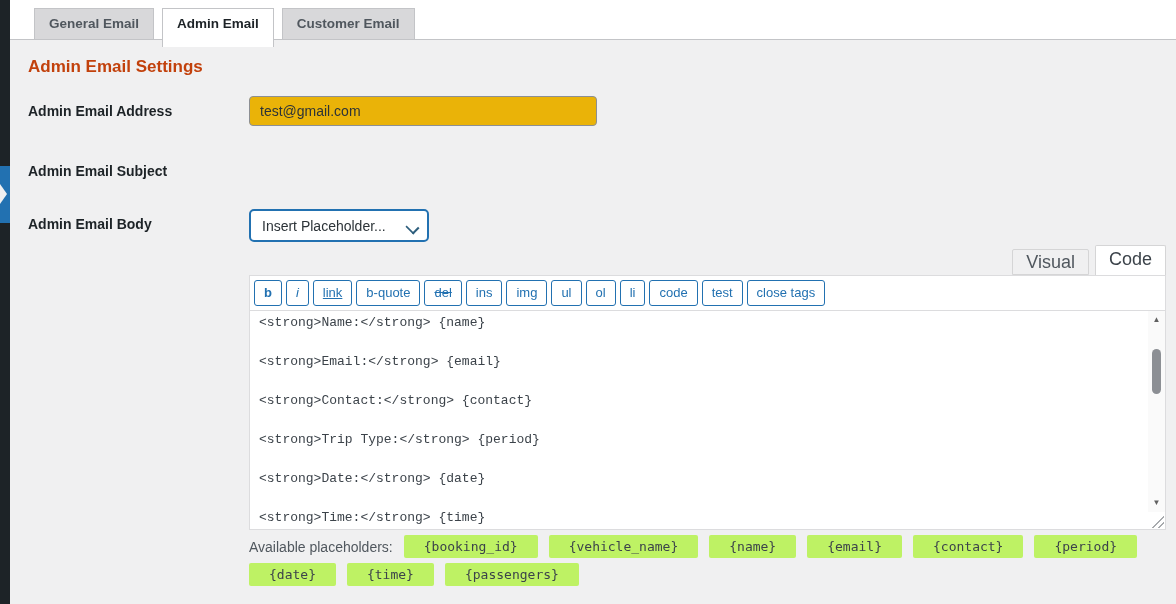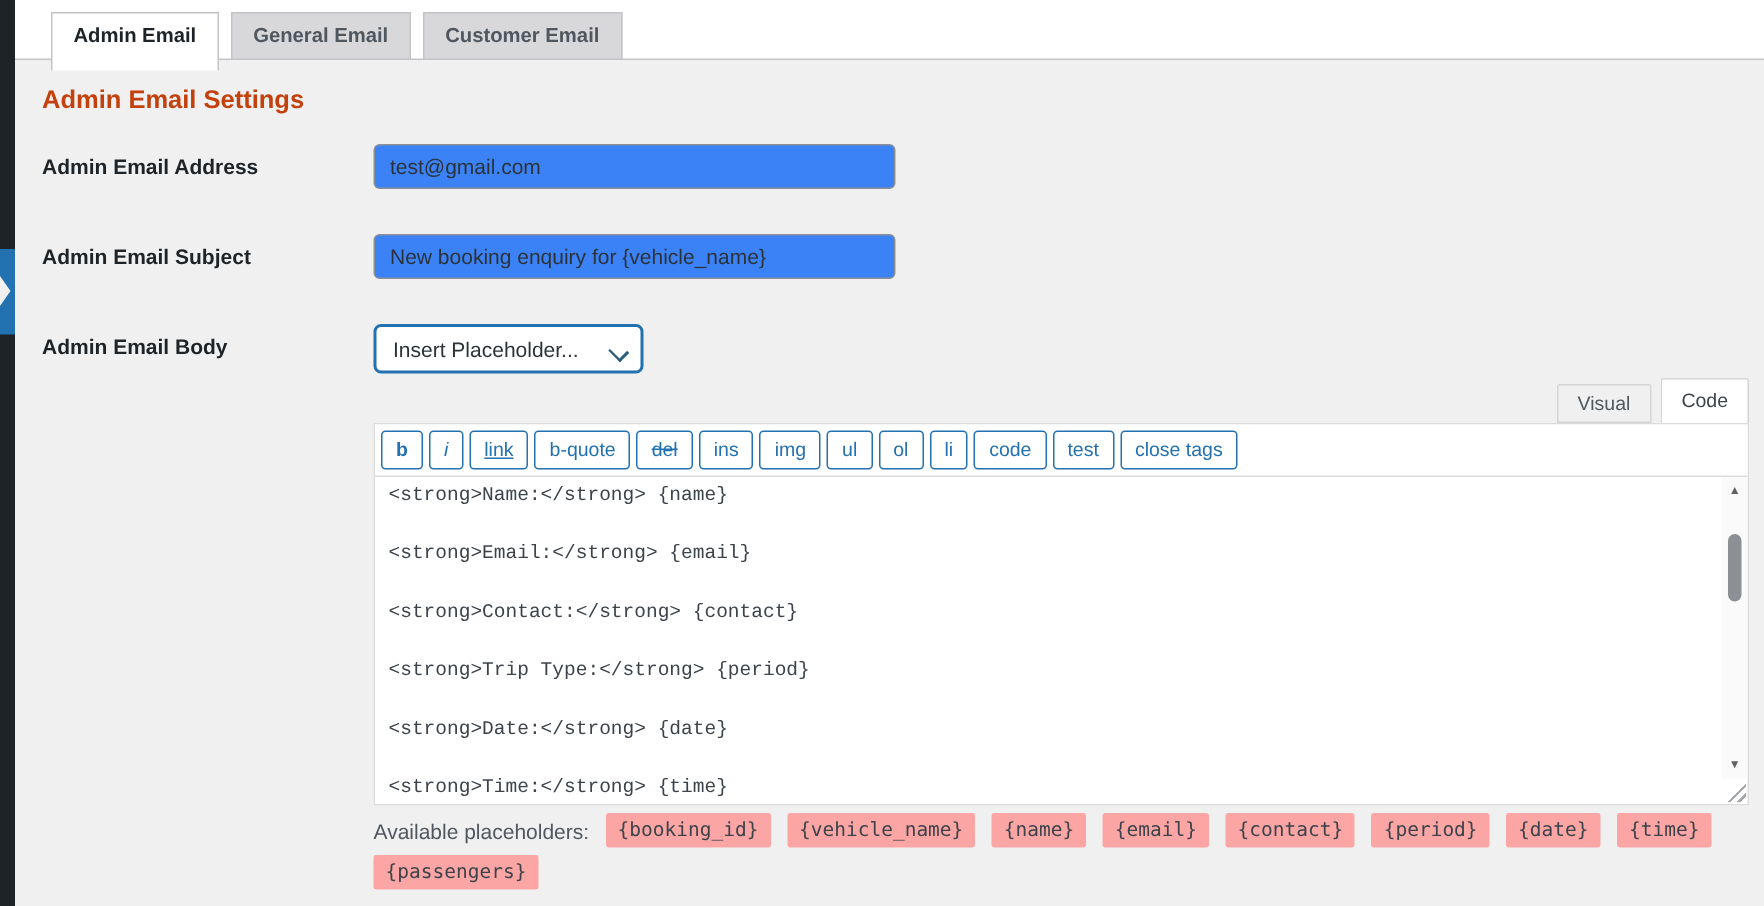--- a/index.html
+++ b/index.html
@@ -23,32 +23,32 @@
   .tab.active{background:#ffffff;border-bottom:none;height:39px;color:#1d2327;position:relative;z-index:3}
   
   .main{margin-left:10px;padding:0 10px 0 18px}
   .page-title{margin:17px 0 0;font-size:17px;font-weight:700;color:#c2410c}
   .page-desc{margin:14px 0 0;font-size:14px;color:#3c434a}
   .form{margin-top:19px}
   .frow{display:flex;margin-bottom:30px}
   .flabel{width:221px;flex:0 0 221px;font-size:14px;font-weight:700;color:#1d2327;padding-top:7px}
   .fcontrol{flex:1 1 auto;min-width:0}
   input.text{width:348px;height:30px;box-sizing:border-box;border:1px solid #8c8f94;border-radius:4px;
-    padding:0 10px;font-family:"Liberation Sans",sans-serif;font-size:14px;color:#2c3338;background:#3b82f6}
+    padding:0 10px;font-family:"Liberation Sans",sans-serif;font-size:14px;color:#2c3338;background:#eab308}
   
   .select{display:inline-flex;align-items:center;box-sizing:border-box;width:180px;height:33px;
     background:#fff;border:2px solid #2271b1;border-radius:5px;padding:0 28px 0 11px;
     font-size:14px;color:#2c3338;cursor:pointer;position:relative;white-space:nowrap}
   .select .chev{position:absolute;right:9px;top:11px;width:9px;height:9px;
     border-right:2px solid #2c5d7c;border-bottom:2px solid #2c5d7c;transform:rotate(45deg) scale(1,.8)}
   
   .editor-col{width:917px}
   .mode-tabs{height:30px;display:flex;justify-content:flex-end;align-items:flex-end;margin-top:3px}
   .mode-tab{box-sizing:border-box;height:26px;line-height:24px;padding:0 13px;margin-left:6px;
-    font-size:13px;color:#50575e;background:#f0f0f1;border:1px solid #d5d5d6;border-radius:2px 2px 0 0;cursor:pointer}
+    font-size:18px;color:#50575e;background:#f0f0f1;border:1px solid #d5d5d6;border-radius:2px 2px 0 0;cursor:pointer}
   .mode-tab.active{height:30px;line-height:27px;background:#fff;border-bottom:none;color:#3c434a;position:relative;z-index:2}
   .editor-box{border:1px solid #dcdcde;background:#fff}
   .qt-toolbar{padding:4px;border-bottom:1px solid #dcdcde;background:#fff;display:flex;flex-wrap:nowrap}
   .qt-btn{height:26px;box-sizing:border-box;margin-right:4px;padding:0 9px;font-family:"Liberation Sans",sans-serif;
     font-size:13px;line-height:24px;color:#2271b1;background:#fff;border:1px solid #2271b1;border-radius:3px;cursor:pointer}
   .qt-b{font-weight:700}.qt-i{font-style:italic}.qt-link{text-decoration:underline}.qt-del{text-decoration:line-through}
   .ta-wrap{position:relative;height:218px}
   .ta{position:absolute;left:0;top:0;width:898px;height:218px;box-sizing:border-box;border:none;outline:none;
     resize:none;overflow:hidden;padding:2px 9px;background:#fff;
     font-family:Liberation Mono, monospace;font-size:13px;line-height:19.5px;color:#3c434a}
@@ -57,57 +57,54 @@
   .sbar .arrow.up{top:1px}
   .sbar .arrow.down{bottom:1px}
   .sbar .thumb{position:absolute;left:4px;top:38px;width:9px;height:45px;background:#8c8f94;border-radius:5px;cursor:pointer}
   .grip{position:absolute;right:1px;bottom:1px;width:14px;height:14px;cursor:nwse-resize;
     background:repeating-linear-gradient(-45deg,transparent 0 3px,#a7aaad 3px 4.5px);
     -webkit-clip-path:polygon(100% 0,100% 100%,0 100%);clip-path:polygon(100% 0,100% 100%,0 100%)}
   
   .ph-row{margin-top:5px;display:flex;flex-wrap:wrap;align-items:center;column-gap:11px;row-gap:5px}
   .ph-label{font-size:14px;color:#50575e}
   .badge{font-family:"DejaVu Sans Mono","Liberation Mono",monospace;font-size:13px;line-height:17px;
-    color:#3c434a;background:#fca5a5;border-radius:2px;padding:3px 8px;white-space:nowrap}
+    color:#3c434a;background:#bef264;border-radius:2px;padding:3px 20px;white-space:nowrap}
   .break{flex-basis:100%;height:0}
 </style>
 </head>
 <body>
 
 <div class="rail">
   <div class="rail-active">
     <span class="rail-arrow"></span>
   </div>
 </div>
 
 <div class="topbar">
   <div class="tabs">
+    <span class="tab">General Email</span>
     <span class="tab active">Admin Email</span>
-    <span class="tab">General Email</span>
     <span class="tab">Customer Email</span>
   </div>
 </div>
 
 <div class="main">
   <h1 class="page-title">Admin Email Settings</h1>
 
   <div class="form">
 
     <div class="frow">
       <div class="flabel">Admin Email Address</div>
       <div class="fcontrol">
         <input class="text" type="text" value="test@gmail.com" style="">
       </div>
     </div>
 
     <div class="frow">
       <div class="flabel">Admin Email Subject</div>
-      <div class="fcontrol">
-        <input class="text" type="text" value="New booking enquiry for {vehicle_name}" style="">
-      </div>
     </div>
 
     <div class="frow">
       <div class="flabel">Admin Email Body</div>
       <div class="fcontrol editor-col">
 
         <div class="select">
           <span>Insert Placeholder...</span>
           <span class="chev"></span>
         </div>

